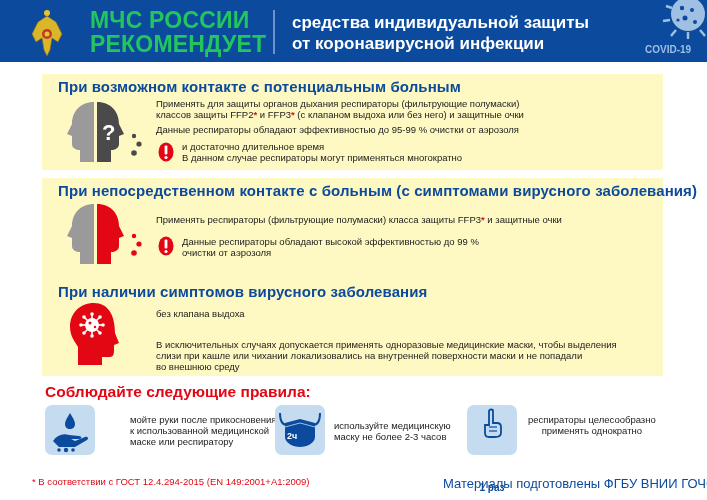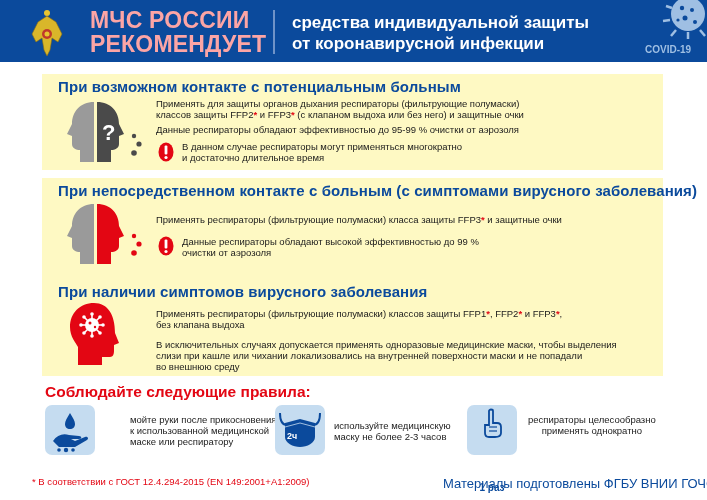--- a/index.html
+++ b/index.html
@@ -1,21 +1,21 @@
 <!DOCTYPE html>
 <html><head>
 <meta charset="utf-8">
 <style>
   * { box-sizing: border-box; margin: 0; padding: 0; }
   html, body { width: 707px; height: 500px; background: #ffffff; overflow: hidden; }
   body { font-family: "Liberation Sans", "DejaVu Sans", sans-serif; position: relative; color: #1a1a1a; }
 
   .header { position: absolute; left: 0; top: 0; width: 707px; height: 62px; background: #0b4a9c; }
   .emblem { position: absolute; left: 30px; top: 8px; width: 34px; height: 50px; }
-  .title-main { position: absolute; left: 90px; top: 8px; color: #fca5a5; font-weight: bold; font-size: 23px; line-height: 24px; letter-spacing: 0.2px; }
+  .title-main { position: absolute; left: 90px; top: 8px; color: #22c55e; font-weight: bold; font-size: 23px; line-height: 24px; letter-spacing: 0.2px; }
   .title-main div { white-space: nowrap; }
   .divider-v { position: absolute; left: 273px; top: 10px; width: 2px; height: 44px; background: #6f93c8; }
   .title-sub { position: absolute; left: 292px; top: 12px; color: #fff; font-weight: bold; font-size: 17px; line-height: 21px; }
   .title-sub div { white-space: nowrap; }
   .covid-virus { position: absolute; left: 660px; top: 0px; width: 47px; height: 40px; }
   .covid-label { position: absolute; left: 645px; top: 44px; color: #9fbfe3; font-weight: bold; font-size: 10px; text-align: center; }
 
   .panel { position: absolute; left: 42px; width: 621px; background: #fef9c3; }
   .panel-title { position: absolute; left: 16px; top: 4px; color: #0b4a9c; font-weight: bold; font-size: 15px; white-space: nowrap; letter-spacing: 0.1px; }
   .panel-icon { position: absolute; }
@@ -85,22 +85,22 @@
     <div>Применять для защиты органов дыхания респираторы (фильтрующие полумаски)</div>
     <div><span>классов защиты  FFP2</span><span class="star">*</span><span> и FFP3</span><span class="star">*</span><span> (с клапаном выдоха или без него) и защитные очки</span></div>
   </div>
   <div class="ptext" style="left:114px;top:50px;">Данные респираторы обладают эффективностью до 95-99 % очистки от аэрозоля</div>
   <svg class="warn" style="left:116px;top:68px;" viewBox="0 0 16 20">
     <ellipse cx="8" cy="10" rx="7.5" ry="9.5" fill="#e30613"></ellipse>
     <rect x="6.6" y="3.5" width="2.8" height="9" rx="1" fill="#fff"></rect>
     <circle cx="8" cy="15.5" r="1.6" fill="#fff"></circle>
   </svg>
   <div class="ptext" style="left:140px;top:67px;">
+    <div>и достаточно длительное время</div>
     <div>В данном случае респираторы могут применяться многократно</div>
-    <div>и достаточно длительное время</div>
   </div>
 </div>
 
 <div class="panel" style="top:178px;height:118px;">
   <div class="panel-title">При непосредственном контакте с больным (с симптомами вирусного заболевания)</div>
   <svg class="panel-icon" style="left:22px;top:24px;width:64px;height:64px;" viewBox="0 0 64 64">
     <path d="M30 2 C16 2 8 12 8 24 L3 34 L8 36 L8 44 C8 48 12 50 16 50 L16 62 L30 62 Z" fill="#9a9a9a"></path>
     <path d="M33 2 C47 2 55 12 55 24 L60 34 L55 36 L55 44 C55 48 51 50 47 50 L47 62 L33 62 Z" fill="#e30613"></path>
   </svg>
   <svg class="panel-icon" style="left:88px;top:54px;width:12px;height:26px;" viewBox="0 0 12 26">
@@ -138,21 +138,20 @@
         <circle cx="35" cy="24" r="1.8"></circle>
       <circle cx="16" cy="16" r="1.8"></circle>
         <circle cx="32" cy="32" r="1.8"></circle>
       <circle cx="32" cy="16" r="1.8"></circle>
         <circle cx="16" cy="32" r="1.8"></circle>
     </g>
     <circle cx="22" cy="22" r="1.5" fill="#e30613"></circle>
     <circle cx="27" cy="26" r="1.2" fill="#e30613"></circle>
   </svg>
   <div class="ptext" style="left:114px;top:29px;">
-    <div><span>Применять респираторы (фильтрующие полумаски) классов защиты FFP1</span><span class="star">*</span><span>, FFP2</span><span class="star">*</span><span> и  FFP3</span><span class="star">*</span><span>,</span></div>
     <div>без клапана выдоха</div>
   </div>
   <div class="ptext" style="left:114px;top:60px;">
     <div>В исключительных случаях допускается применять одноразовые медицинские маски, чтобы выделения</div>
     <div>слизи при кашле или чихании локализовались на внутренней поверхности маски и не попадали</div>
     <div>во внешнюю среду</div>
   </div>
 </div>
 
 <div class="rules-title">Соблюдайте следующие правила:</div>

